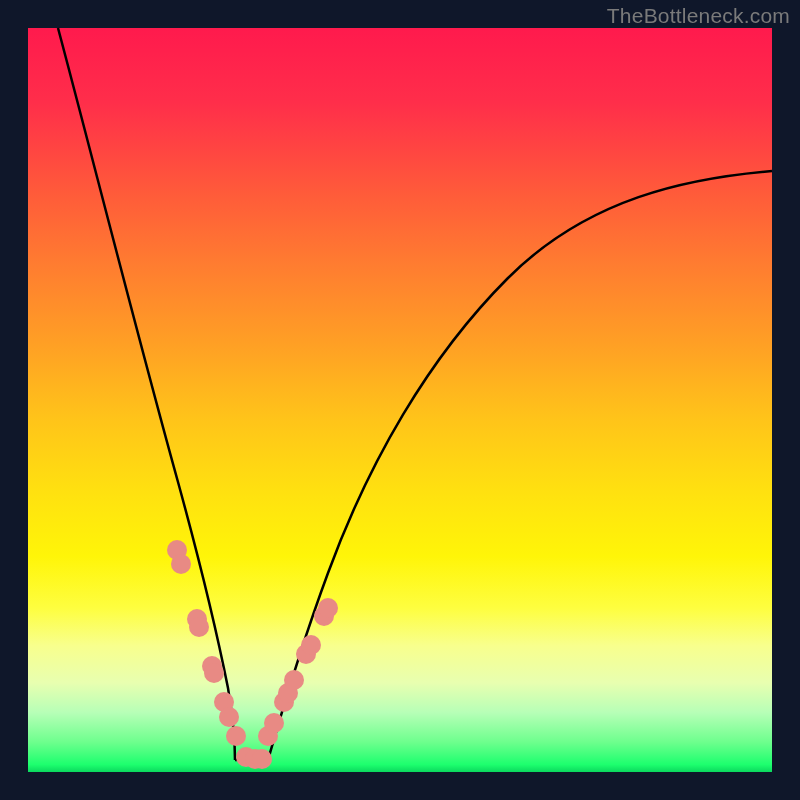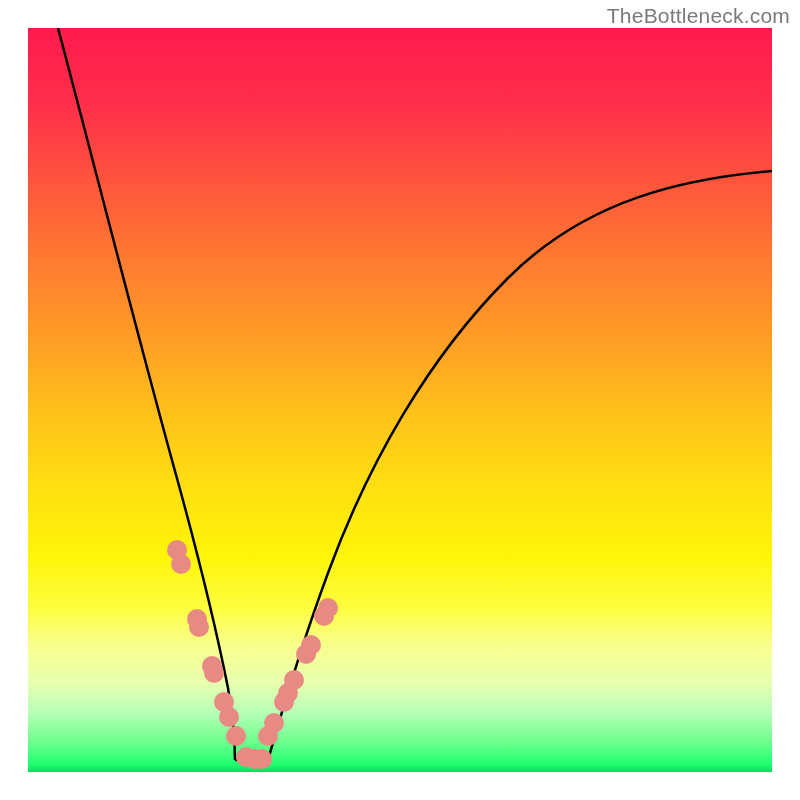--- a/index.html
+++ b/index.html
@@ -7,21 +7,21 @@
     padding: 0;
     width: 800px;
     height: 800px;
     background: #000;
     overflow: hidden;
   }
   .outer {
     position: relative;
     width: 800px;
     height: 800px;
-    background: #ffffff;
+    background: #0f172a;
   }
   .plot-area {
     position: absolute;
     left: 28px;
     top: 28px;
     width: 744px;
     height: 744px;
     background: linear-gradient(to bottom,
       #ff1a4d 0%,
       #ff2e4a 10%,

